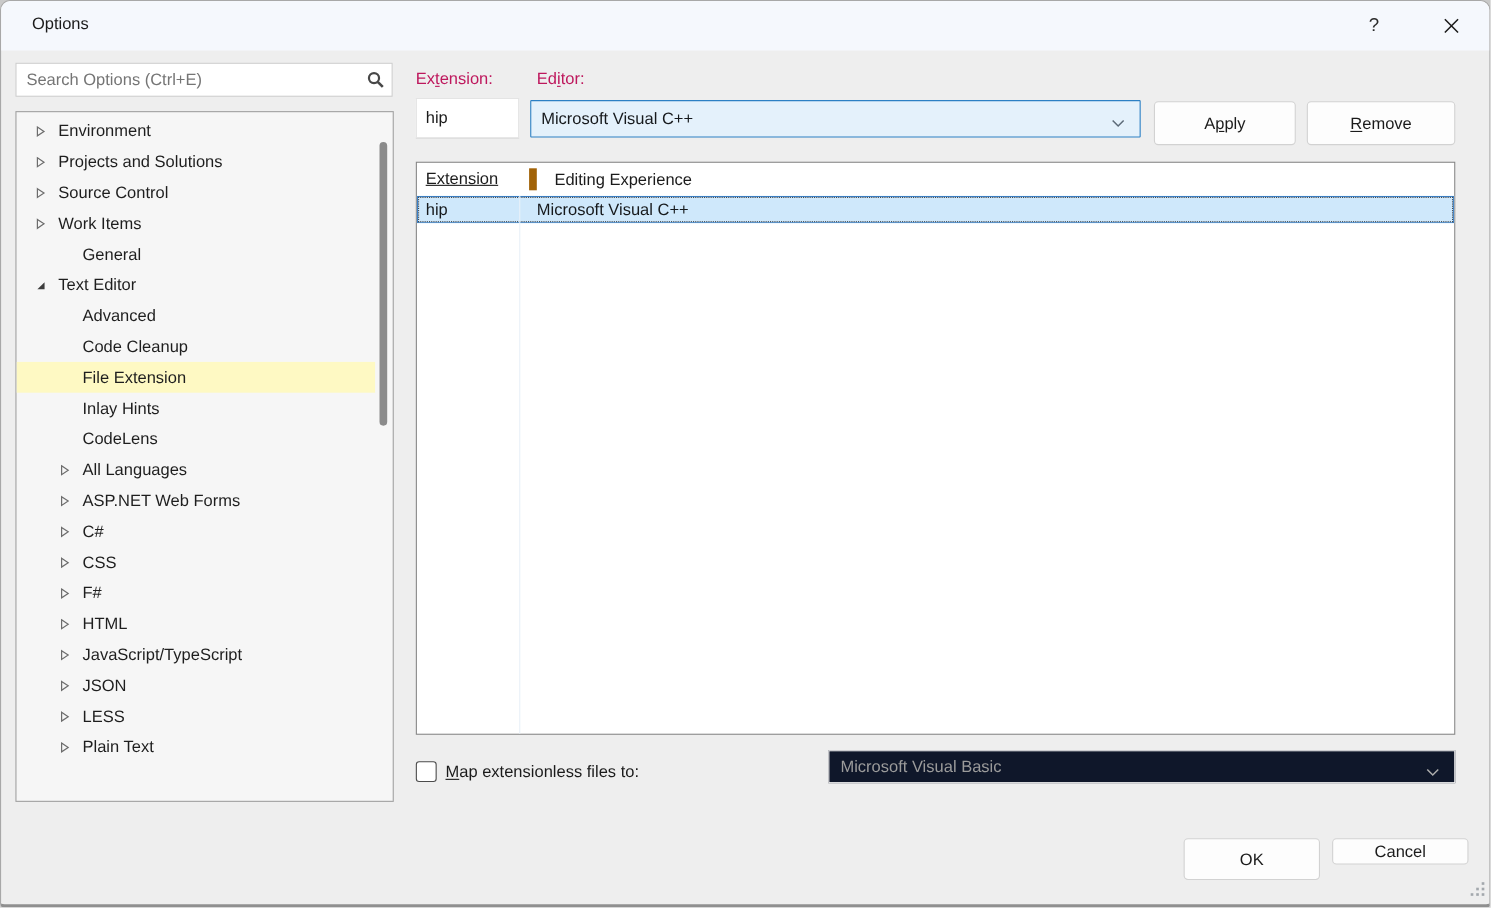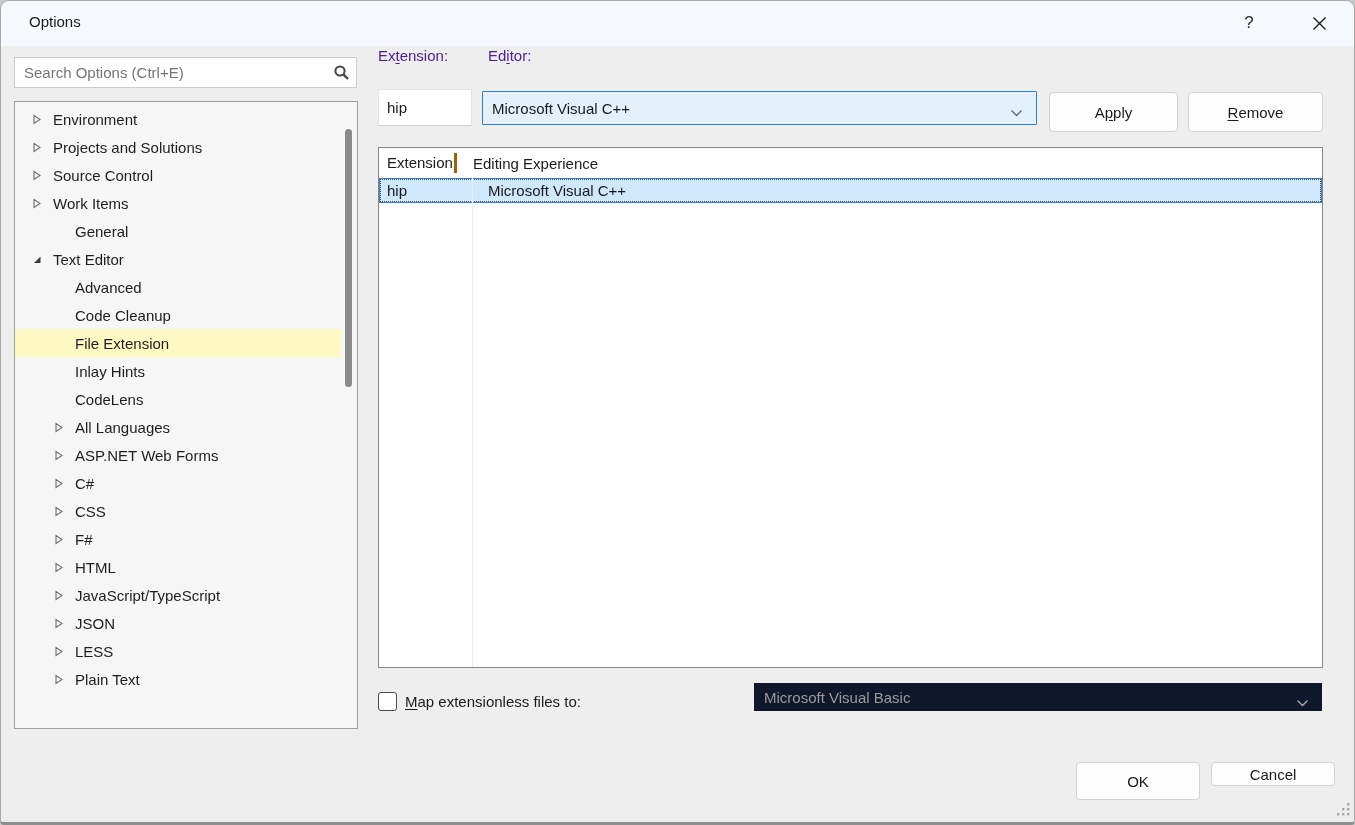--- a/index.html
+++ b/index.html
@@ -61,21 +61,21 @@
   }
   .tree-row.lvl0 { padding-left:14px; }
   .tree-row.lvl1 { padding-left:36px; }
   .tree-row.sel { background:#fef9c3; }
   .tree-row .lbl { margin-left:8px; }
   .scroll-thumb {
     position:absolute; right:5px; top:27px; width:7px; height:258px;
     background:#8b8b8b; border-radius:4px;
   }
   
-  .field-label { position:absolute; top:46px; font-size:15px; color:#4c1d95; }
+  .field-label { position:absolute; top:62px; font-size:15px; color:#be185d; }
   .mn-u { text-decoration:underline; text-underline-offset:2px; }
   #lbl-extension { left:377px; }
   #lbl-editor { left:487px; }
   .ext-input {
     position:absolute; left:377px; top:88px; width:94px; height:37px;
     background:#ffffff; border:1px solid #e4e4e4; border-bottom-color:#cfcfcf;
     font-family:"Liberation Sans", sans-serif;
     font-size:15px; color:#1b1b1b; padding-left:8px; outline:none;
   }
   .editor-combo {
@@ -98,21 +98,21 @@
   .ext-table {
     position:absolute; left:377px; top:146px; width:945px; height:521px;
     background:#ffffff; border:1px solid #868686;
   }
   .col-divider {
     position:absolute; left:93px; top:30px; bottom:0; width:0;
     border-left:1px solid #e9f1f8;
   }
   .thead { display:flex; height:30px; align-items:center;
     font-size:15px; color:#1b1b1b; }
-  .th-ext { width:78px; padding-left:8px; border-right:3px solid #a16207; height:20px; line-height:20px; }
+  .th-ext { width:109px; padding-left:8px; border-right:7px solid #a16207; height:20px; line-height:20px;text-decoration:underline; }
   .th-exp { padding-left:16px;text-align:center; }
   .trow {
     display:flex; height:25px; align-items:center; font-size:15px; color:#16191c;
   }
   .trow .td-ext { width:93px; padding-left:8px; }
   .trow .td-exp { padding-left:16px; }
   .trow.sel {
     background:#cfe8fb;
     box-shadow: inset 0 0 0 1px #3a80c8;
     outline:1px dotted #44474a; outline-offset:-2px;

